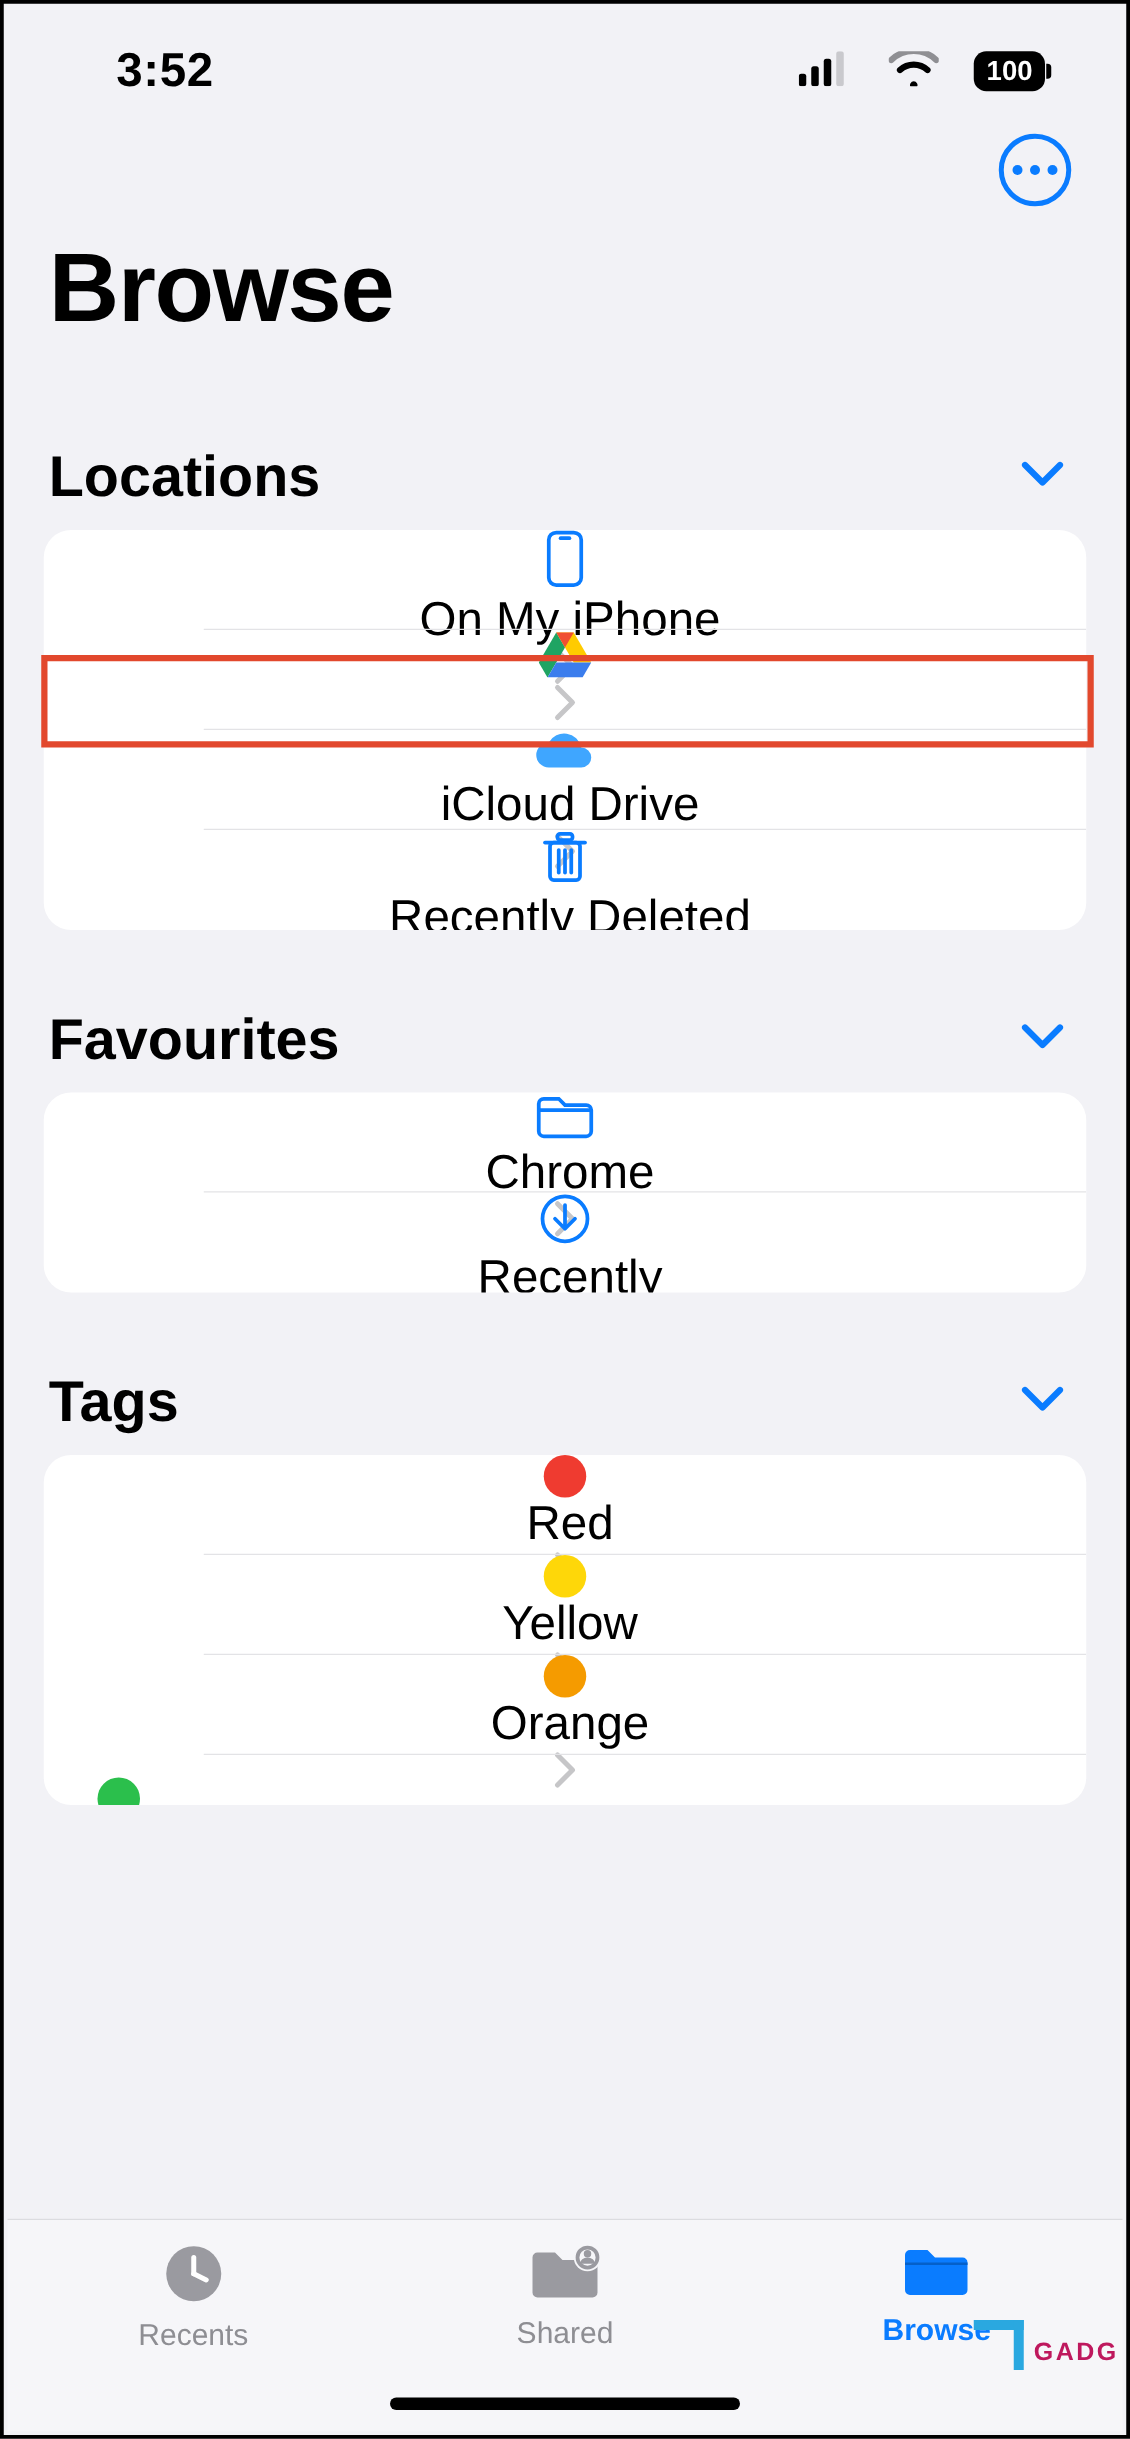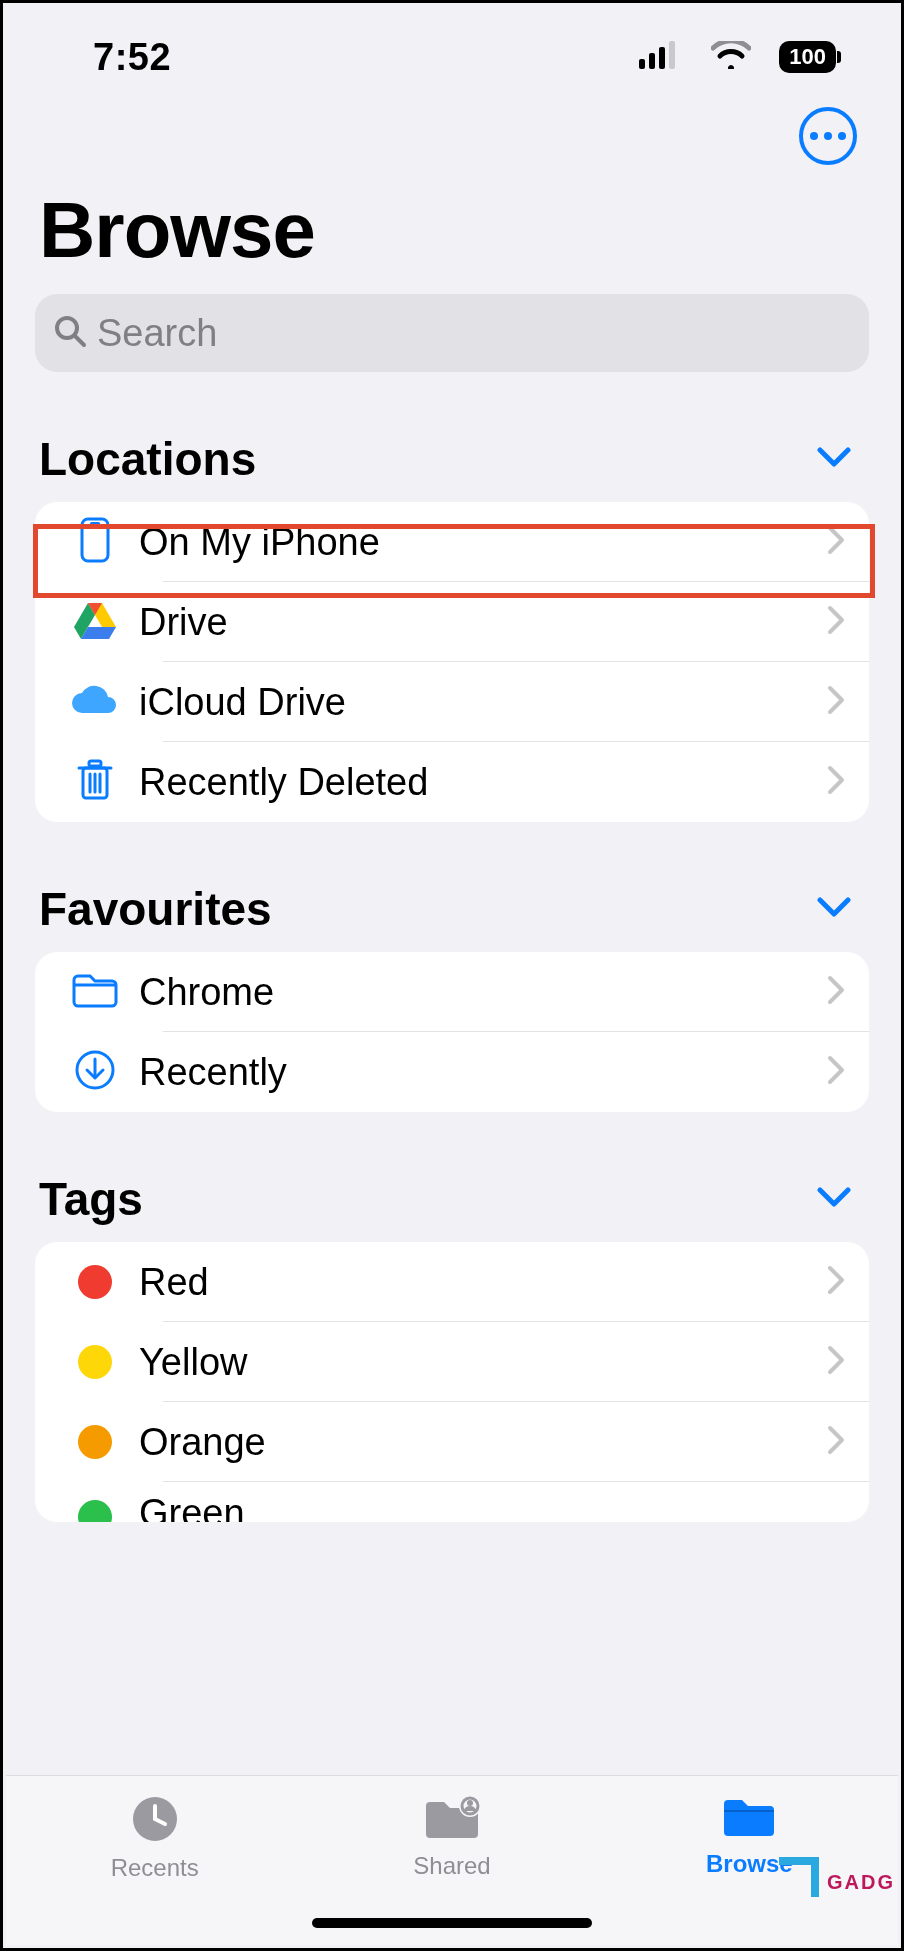--- a/index.html
+++ b/index.html
@@ -54,21 +54,21 @@
   }
   .section-title { font-size: 46px; font-weight: 700; }
 
   
   .card {
     margin: 0 32px; background: #fff; border-radius: 22px;
     overflow: hidden;
   }
   .row {
     display: flex; align-items: center;
-    height: 80px; padding: 0 24px 0 24px; position: relative;
+    height: 80px; padding: 0 24px 0 24px; position: relative; flex-direction: column;
   }
   .row .icon-slot {
     width: 72px; display: flex; justify-content: center; align-items: center;
   }
   .row .label { font-size: 38px; flex: 1; padding-left: 8px; }
   .row .chev { color: #c6c6c8; }
   .row .divider {
     position: absolute; left: 128px; right: 0; bottom: 0;
     height: 1px; background: #e3e3e6;
   }
@@ -110,21 +110,21 @@
 
   
   .content { position: relative; }
 </style>
 </head>
 <body>
 
 <div class="content">
 
   <div class="status-bar">
-    <div class="status-time">7:52</div>
+    <div class="status-time">3:52</div>
     <div class="status-right">
       <span>
         <svg width="44" height="28" viewBox="0 0 44 28">
           <rect x="0" y="18" width="6" height="10" rx="2" fill="#000"></rect>
           <rect x="10" y="12" width="6" height="16" rx="2" fill="#000"></rect>
           <rect x="20" y="6" width="6" height="22" rx="2" fill="#000"></rect>
           <rect x="30" y="0" width="6" height="28" rx="2" fill="#c9c9cd"></rect>
         </svg>
       </span>
       <span>
@@ -146,31 +146,20 @@
       <div class="more-dots">
           <span></span>
           <span></span>
           <span></span>
         </div>
     </div>
   </div>
 
   <div class="title">Browse</div>
 
-  <div class="search-wrap">
-    <div class="search">
-      <span>
-        <svg width="34" height="34" viewBox="0 0 34 34">
-          <circle cx="14" cy="14" r="10" stroke="#7f7f85" stroke-width="4" fill="none"></circle>
-          <line x1="22" y1="22" x2="31" y2="31" stroke="#7f7f85" stroke-width="4" stroke-linecap="round"></line>
-        </svg>
-      </span>
-      <span class="search-placeholder">Search</span>
-    </div>
-  </div>
 
   <div class="section-header">
     <div class="section-title">Locations</div>
     <span>
       <svg width="34" height="22" viewBox="0 0 34 22">
           <polyline points="3,4 17,18 31,4" fill="none" stroke="#0a7cff" stroke-width="5" stroke-linecap="round" stroke-linejoin="round"></polyline>
         </svg>
     </span>
   </div>
   <div class="card" style="position:relative">
@@ -193,21 +182,20 @@
       <div class="icon-slot">
           <span>
         <svg width="42" height="38" viewBox="0 0 42 38">
           <polygon points="14,2 28,2 42,26 28,26" fill="#ffcb00"></polygon>
           <polygon points="14,2 0,26 7,38 21,14" fill="#1fa463"></polygon>
           <polygon points="7,38 35,38 42,26 14,26" fill="#3b7ded"></polygon>
           <polygon points="14,2 28,2 21,14" fill="#f04f32"></polygon>
         </svg>
       </span>
         </div>
-      <div class="label">Drive</div>
       <span class="chev"><svg width="18" height="30">
             <polyline points="3,3 15,15 3,27" fill="none" stroke="#c6c6c8" stroke-width="4" stroke-linecap="round" stroke-linejoin="round"></polyline>
           </svg></span>
       <div class="divider"></div>
     </div>
     <div class="row">
       <div class="icon-slot">
           <span>
         <svg width="50" height="34" viewBox="0 0 50 34">
           <path d="M38 30 H12 a10 10 0 0 1 0-20 a14 14 0 0 1 26 4 a8 8 0 0 1 0 16 Z" fill="#3fa6ff"></path>

